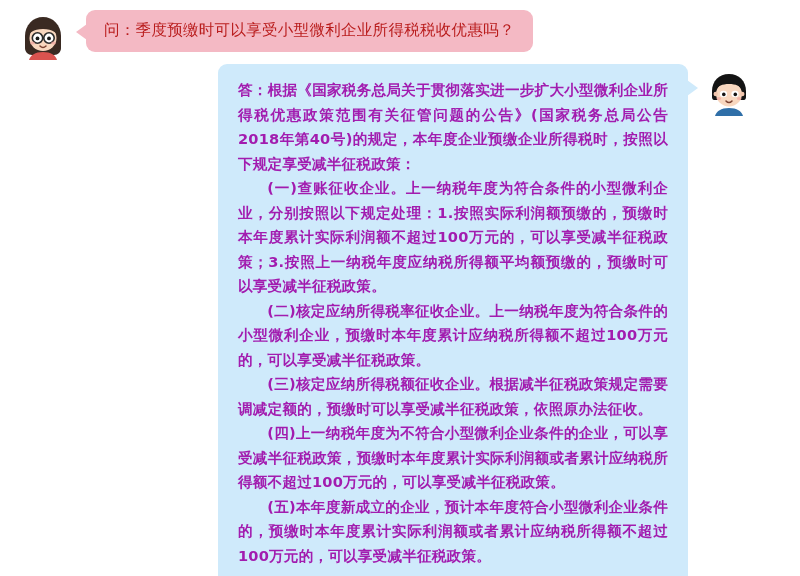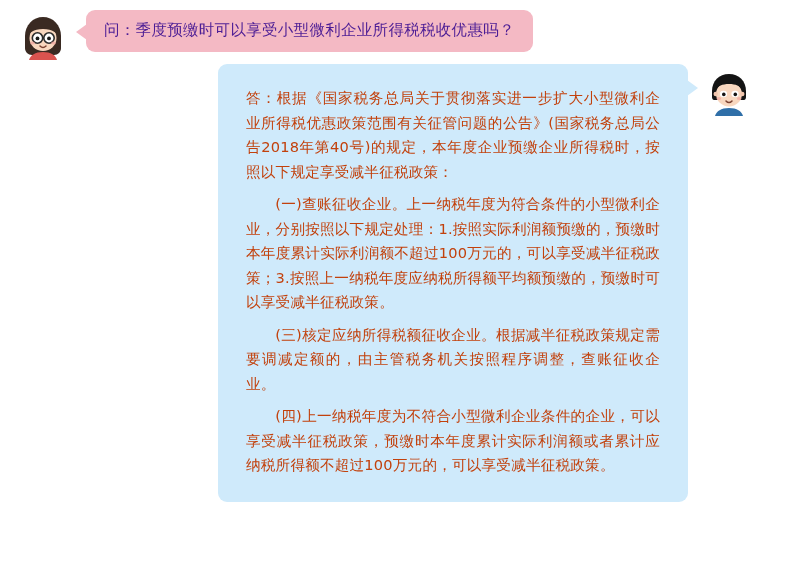--- a/index.html
+++ b/index.html
@@ -49,21 +49,21 @@
     left: -10px;
     top: 14px;
     width: 0;
     height: 0;
     border-top: 8px solid transparent;
     border-bottom: 8px solid transparent;
     border-right: 11px solid #f4b9c4;
   }
   .q-text {
     font-size: 15.5px;
-    color: #4c1d95;
+    color: #b91c1c;
     line-height: 1.5;
     white-space: nowrap;
     letter-spacing: 0.3px;
   }
 
   
   .qa-answer {
     position: absolute;
     left: 218px;
     top: 64px;
@@ -84,25 +84,26 @@
     right: -10px;
     top: 16px;
     width: 0;
     height: 0;
     border-top: 8px solid transparent;
     border-bottom: 8px solid transparent;
     border-left: 11px solid #cfeafb;
   }
   .a-para {
     font-size: 14.6px;
-    color: #c2410c;
+    color: #a21caf;
     line-height: 1.68;
     text-align: justify;
-    margin: 8px;
+    margin: 0;
     letter-spacing: 0.2px;
+    font-weight: bold;
   }
   .a-para.indent {
     text-indent: 2em;
   }
   .answer-avatar {
     margin-left: 16px;
     margin-top: 2px;
   }
 </style>
 </head>
@@ -143,22 +144,24 @@
       <div class="q-text">问：季度预缴时可以享受小型微利企业所得税税收优惠吗？</div>
     </div>
 
   </div>
 
   <div class="qa-answer">
 
     <div class="bubble-a">
       <p class="a-para">答：根据《国家税务总局关于贯彻落实进一步扩大小型微利企业所得税优惠政策范围有关征管问题的公告》(国家税务总局公告2018年第40号)的规定，本年度企业预缴企业所得税时，按照以下规定享受减半征税政策：</p>
       <p class="a-para indent">(一)查账征收企业。上一纳税年度为符合条件的小型微利企业，分别按照以下规定处理：1.按照实际利润额预缴的，预缴时本年度累计实际利润额不超过100万元的，可以享受减半征税政策；3.按照上一纳税年度应纳税所得额平均额预缴的，预缴时可以享受减半征税政策。</p>
-      <p class="a-para indent">(三)核定应纳所得税额征收企业。根据减半征税政策规定需要调减定额的，由主管税务机关按照程序调整，查账征收企业。</p>
+      <p class="a-para indent">(二)核定应纳所得税率征收企业。上一纳税年度为符合条件的小型微利企业，预缴时本年度累计应纳税所得额不超过100万元的，可以享受减半征税政策。</p>
+      <p class="a-para indent">(三)核定应纳所得税额征收企业。根据减半征税政策规定需要调减定额的，预缴时可以享受减半征税政策，依照原办法征收。</p>
       <p class="a-para indent">(四)上一纳税年度为不符合小型微利企业条件的企业，可以享受减半征税政策，预缴时本年度累计实际利润额或者累计应纳税所得额不超过100万元的，可以享受减半征税政策。</p>
+      <p class="a-para indent">(五)本年度新成立的企业，预计本年度符合小型微利企业条件的，预缴时本年度累计实际利润额或者累计应纳税所得额不超过100万元的，可以享受减半征税政策。</p>
     </div>
 
     <div class="avatar answer-avatar">
       <svg width="50" height="50" viewBox="0 0 50 50" xmlns="http://www.w3.org/2000/svg">
 
         <path d="M8 25c0-10 7-17 17-17s17 7 17 17v6c0 2-1 3-2 3H10c-1 0-2-1-2-3z" fill="#141414"></path>
 
         <ellipse cx="25" cy="28" rx="13" ry="12.5" fill="#f8d7bf"></ellipse>
 
         <path d="M12 24c0-9 6-14 13-14s13 5 13 14c-2-4-6-6-13-6s-11 2-13 6z" fill="#141414"></path>

